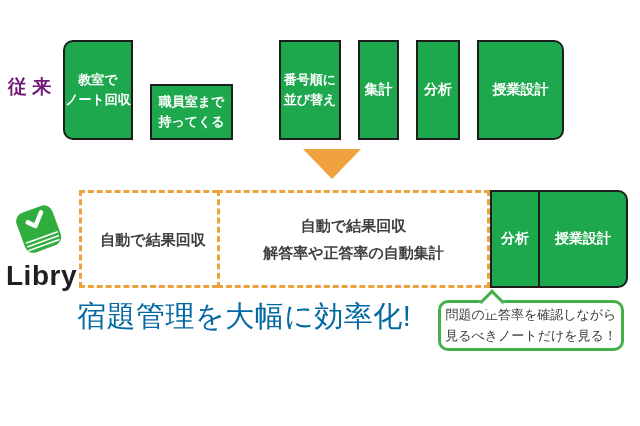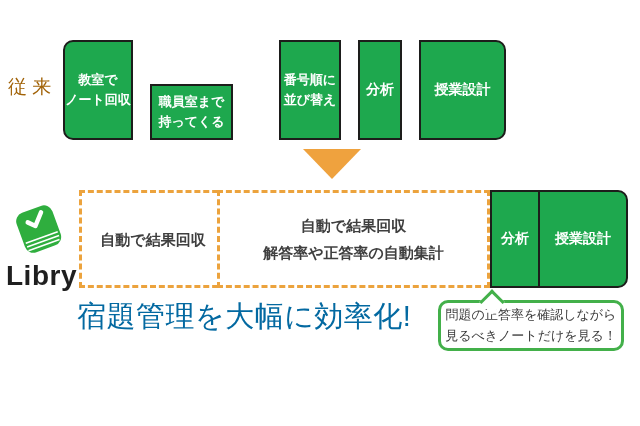--- a/index.html
+++ b/index.html
@@ -2,21 +2,21 @@
 <html><head>
 <meta charset="utf-8">
 <style>
   html,body{margin:0;padding:0;background:#fff;}
   .canvas{
     position:relative;width:640px;height:426px;background:#ffffff;overflow:hidden;
     font-family:"Liberation Sans","DejaVu Sans",sans-serif;
   }
   
   .legacy-label{
-    position:absolute;left:8px;top:74px;font-size:19px;font-weight:400;color:#a16207;
+    position:absolute;left:8px;top:74px;font-size:19px;font-weight:700;color:#701a75;
   }
   .top-row{
     position:absolute;left:63px;top:40px;width:564px;height:100px;
     display:flex;gap:17px;box-sizing:border-box;
   }
   .gbox{
     background:#1ea84e;border:2px solid #1d1d1b;box-sizing:border-box;
     display:flex;align-items:center;justify-content:center;text-align:center;
     color:#ffffff;font-weight:700;font-size:13px;line-height:1.55;
   }
@@ -88,20 +88,23 @@
 ノート回収</span>
       </div>
     <div class="gbox w2">
         <span class="ml">職員室まで
 持ってくる</span>
       </div>
     <div class="gbox w3">
         <span class="ml">番号順に
 並び替え</span>
       </div>
+    <div class="gbox w5">
+        <span class="ml">集計</span>
+      </div>
     <div class="gbox w6">
         <span class="ml">分析</span>
       </div>
     <div class="gbox w7">
         <span class="ml">授業設計</span>
       </div>
   </div>
 
   <div class="arrow-down"></div>
 

